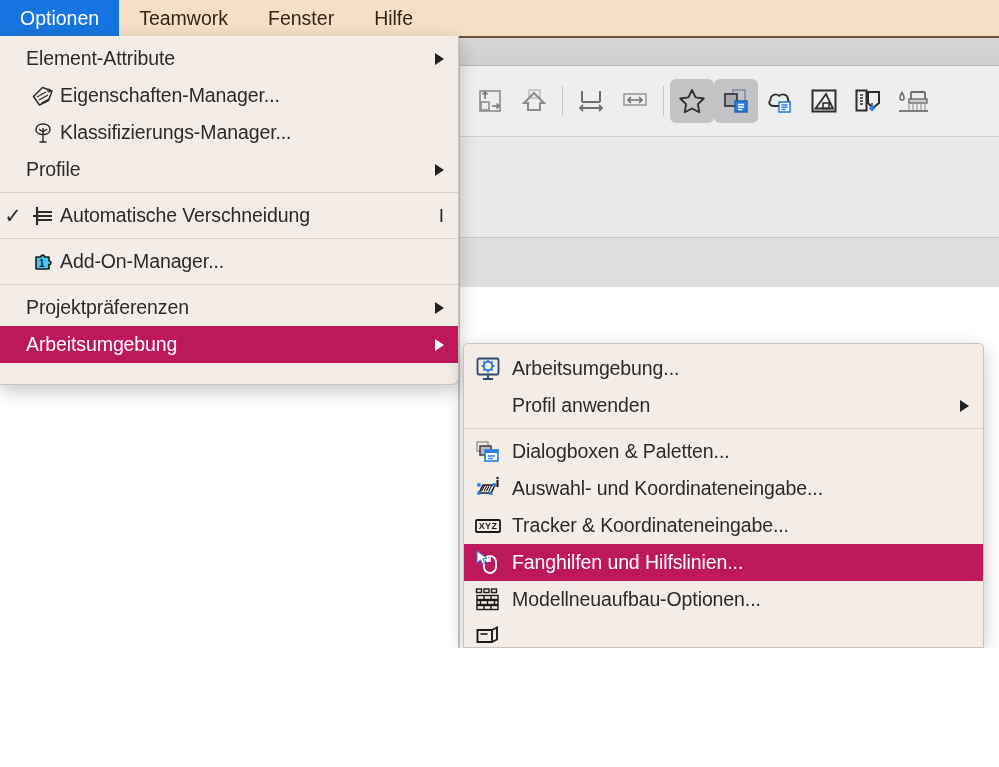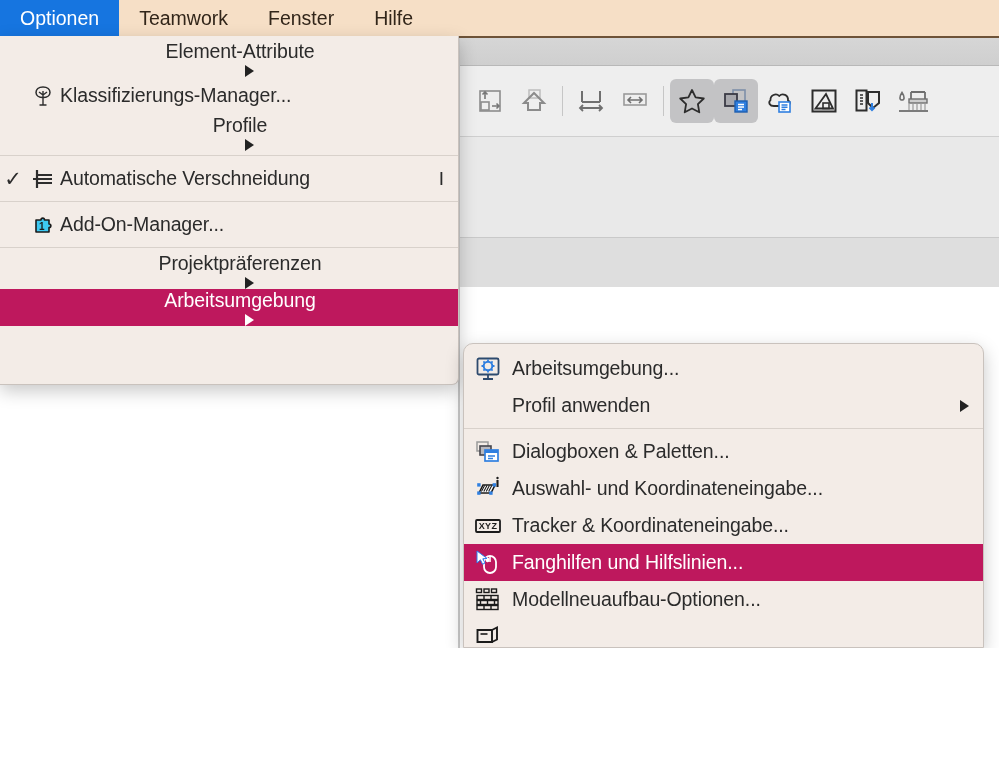--- a/index.html
+++ b/index.html
@@ -106,21 +106,21 @@
   #menu-optionen {
     left: 0px; top: 36px;
     width: 459px; height: 349px;
     border-top: none;
     border-left: none;
     border-bottom-right-radius: 7px;
   }
   #menu-arbeitsumgebung {
     left: 463px; top: 343px;
     width: 521px; height: 305px;
-    border-radius: 10px;
+    border-radius: 5px;
     border-bottom-left-radius: 0;
     border-bottom-right-radius: 0;
   }
 
   .menu-row {
     position: relative;
     display: flex;
     align-items: center;
     height: 37px;
     padding: 0 14px 0 0;
@@ -166,21 +166,21 @@
   }
   .menu-row.selected .row-arrow { border-left-color: #ffffff; }
 
   .menu-sep {
     height: 1px;
     background: #d8d1cb;
     margin: 4px 0;
   }
 
   
-  .indent-40 { padding-left: 36px; flex-direction: column; }
+  .indent-40 { padding-left: 26px; }
 
   
   #menubar {
     position: absolute;
     left: 0; top: 0;
     height: 36px;
     display: flex;
     align-items: stretch;
   }
   .mb-item {
@@ -315,20 +315,31 @@
   </div>
 </div>
 
 <div class="menu-panel" id="menu-optionen">
 
   <div class="menu-row indent-40" style="margin-top:4px;">
     <span class="row-label">Element-Attribute</span>
     <span class="row-arrow"></span>
   </div>
 
+  <div class="menu-row">
+    <span class="row-check"></span>
+    <span class="row-icon">
+      <svg width="26" height="26" viewBox="0 0 26 26">
+        <path d="M3.5 13.5 L12.5 4.5 L22 8 L18.5 17.5 L9.5 22 Z" fill="none" stroke="#2d2d2d" stroke-width="1.5" stroke-linejoin="round"></path>
+        <path d="M7 14 L16 9 M9 17 L18 12 M11.5 20 L20 15.5" stroke="#2d2d2d" stroke-width="1.3"></path>
+        <circle cx="19" cy="7.5" r="1.3" fill="none" stroke="#2d2d2d" stroke-width="1.2"></circle>
+      </svg>
+    </span>
+    <span class="row-label">Eigenschaften-Manager...</span>
+  </div>
 
   <div class="menu-row">
     <span class="row-check"></span>
     <span class="row-icon">
       <svg width="26" height="26" viewBox="0 0 26 26">
         <path d="M13 4 C17.5 4 20 6.5 20 9.5 C20 12.5 17 14.5 13 14.5 C9 14.5 6 12.5 6 9.5 C6 6.5 8.5 4 13 4 Z" fill="none" stroke="#2d2d2d" stroke-width="1.5"></path>
         <path d="M13 8 L13 22 M13 12 L9 9 M13 12 L17 9" stroke="#2d2d2d" stroke-width="1.4" fill="none"></path>
         <path d="M9.5 22 L16.5 22" stroke="#2d2d2d" stroke-width="1.4"></path>
       </svg>
     </span>

